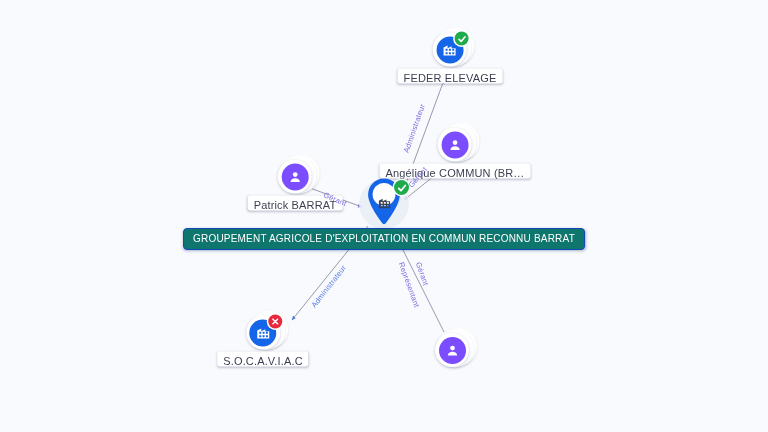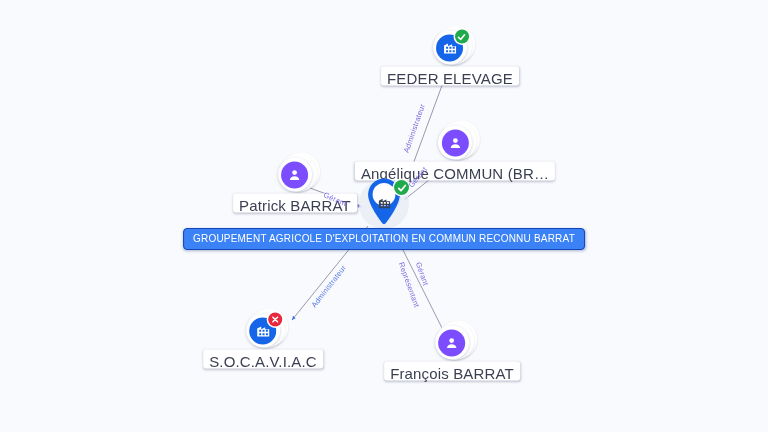--- a/index.html
+++ b/index.html
@@ -99,21 +99,21 @@
   }
   .badge.ok    { background: #1faa4c; }
   .badge.error { background: #e8283c; }
   .badge svg { display: block; }
 
   
   .caption {
     margin-top: -4px;
     background: #ffffff;
     color: #3b3f52;
-    font-size: 15px;
+    font-size: 11px;
     line-height: 1;
     letter-spacing: .15px;
     padding: 4px 6px 0 6px;
     border-radius: 3px;
     box-shadow: 0 1px 2.5px rgba(60,70,110,0.30);
     white-space: nowrap;
     position: relative;
     z-index: 5;
   }
 
@@ -156,21 +156,21 @@
     width: 15px;
     height: 15px;
   }
 
   
   .root-title {
     position: absolute;
     left: 50%;
     top: 239px;
     transform: translate(-50%, -50%);
-    background: #3b82f6;
+    background: #0f766e;
     border: 1.3px solid #1145b8;
     border-radius: 4px;
     color: #ffffff;
     font-size: 10px;
     letter-spacing: .2px;
     padding: 4px 9px 5px 9px;
     white-space: nowrap;
     box-shadow: 0 1px 3px rgba(20,50,130,0.35);
     z-index: 9;
   }
@@ -303,21 +303,20 @@
       <div class="stack-card c2"></div>
       <div class="marker">
         <div class="disc person">
           <svg width="15" height="15" viewBox="0 0 24 24" fill="#ffffff">
             <circle cx="12" cy="8" r="3.8"></circle>
             <path d="M4.5 20c0-4.2 3.4-6.2 7.5-6.2s7.5 2 7.5 6.2z"></path>
           </svg>
         </div>
       </div>
     </div>
-    <div class="caption">François BARRAT</div>
   </div>
 
   <div class="node root" style="left:384px; top:207px;">
     <div class="marker-wrap">
       <div class="halo"></div>
       <svg class="pin" viewBox="0 0 38 50">
         <path d="M19 1.5c-8.8 0-15.9 7.1-15.9 15.9 0 10.6 13.2 27.5 14.6 29.2a1.7 1.7 0 002.6 0c1.4-1.7 14.6-18.6 14.6-29.2C34.9 8.6 27.8 1.5 19 1.5z" fill="#1565e8"></path>
         <circle cx="19" cy="17.4" r="11.4" fill="#ffffff"></circle>
       </svg>
       <div class="pin-inner-icon">

